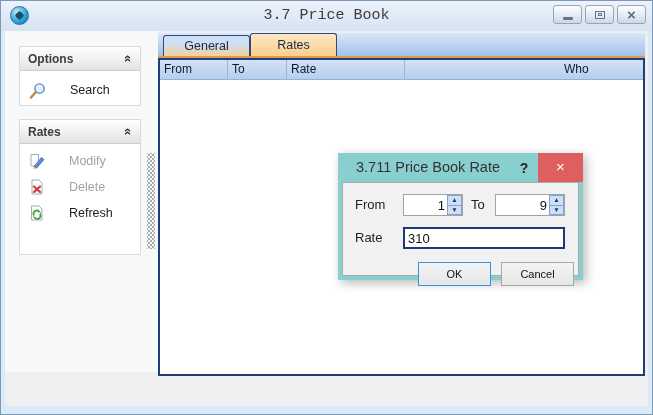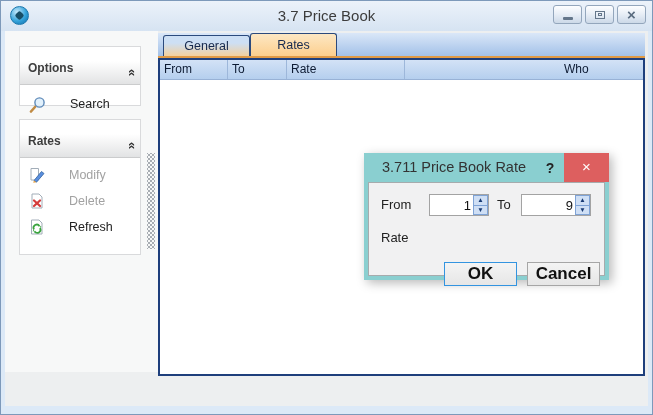--- a/index.html
+++ b/index.html
@@ -6,21 +6,21 @@
   *{box-sizing:border-box;}
   .window{
     position:relative;width:653px;height:415px;
     background:#dce9f7;border:1px solid #7d99ba;
     font-family:"Liberation Sans",sans-serif;overflow:hidden;
   }
   
   .titlebar{position:absolute;top:0;left:0;right:0;height:30px;
     background:linear-gradient(#ecf2fa,#d6e3f2);}
   .titlebar-text{position:absolute;left:0;right:0;top:0;line-height:30px;
-    text-align:center;font-size:15px;color:#3c3c3c;}
+    text-align:center;font-size:15px;color:#3c3c3c;font-family:Liberation Mono, monospace;}
   .app-icon{position:absolute;left:9px;top:5px;width:19px;height:19px;border-radius:50%;
     background:radial-gradient(circle at 35% 30%, #c4e8fb, #35a3da 55%, #0c6ba9);
     border:1px solid #1a77ad;}
   .app-icon::after{content:"";position:absolute;left:5px;top:5px;width:7px;height:7px;
     background:#184e66;border-radius:2px;transform:rotate(45deg);}
   .win-controls{position:absolute;right:6px;top:4px;display:flex;gap:3px;}
   .win-btn{width:29px;height:19px;border:1px solid #93a6bc;border-radius:3px;
     background:linear-gradient(#fdfeff,#e9eff7 45%,#ccd9e8);
     display:flex;align-items:center;justify-content:center;cursor:pointer;}
   .glyph-min{width:10px;height:3px;background:#64768a;margin-top:8px;border-radius:1px;}
@@ -28,22 +28,22 @@
   .glyph-max-inner{position:absolute;left:2px;top:1px;width:4px;height:3px;border:1px solid #64768a;}
   .glyph-close{color:#5a6c80;font-size:15px;font-weight:bold;line-height:17px;}
   
   .client{position:absolute;left:4px;right:4px;top:30px;bottom:8px;background:#edeff0;}
   
   .sidebar{position:absolute;left:0;top:0;width:153px;bottom:34px;background:#f7f8f8;}
   .panel{position:absolute;left:14px;width:122px;background:#fff;border:1px solid #d9dadc;}
   .panel-options{top:15px;height:60px;}
   .panel-rates{top:88px;height:136px;}
   .panel-header{height:24px;background:linear-gradient(#ffffff,#e2e3e4);
-    border-bottom:1px solid #cbcccd;display:flex;
-    justify-content:space-between;padding:0 8px;cursor:pointer;margin-top:14px;}
+    border-bottom:1px solid #cbcccd;display:flex;align-items:center;
+    justify-content:space-between;padding:0 8px;cursor:pointer;}
   .panel-title{font-size:12px;font-weight:bold;color:#3d3d3d;}
   .chevron{display:inline-block;transform:rotate(90deg);font-size:13px;font-weight:bold;color:#333;}
   .panel-body{padding:4px 0 0 9px;}
   .side-item{display:flex;align-items:center;gap:24px;height:26px;font-size:12.5px;color:#222;cursor:pointer;}
   .panel-options .side-item{height:30px;}
   .side-item.disabled{color:#a2a2a2;cursor:default;}
   .side-item .underline{text-decoration:underline;}
   .side-item svg{flex:0 0 auto;}
   .splitter{position:absolute;left:142px;top:122px;width:8px;height:96px;cursor:col-resize;
     background-image:radial-gradient(circle,#a8adb3 1.1px,transparent 1.3px),
@@ -71,21 +71,21 @@
   .gh.c-rate{width:118px;}
   .gh.c-when{width:155px;margin-top:28px;}
   .gh.c-who{flex:1;border-right:none;}
   .grid-body{position:absolute;left:0;right:0;top:20px;bottom:0;background:#fff;}
   
   .footer-close{position:absolute;right:8px;bottom:3px;width:73px;height:24px;
     border:1px solid #9a9a9a;background:linear-gradient(#f6f6f6,#e3e3e3);
     font-size:12.5px;color:#111;font-family:inherit;cursor:pointer;}
   
   .dialog{position:absolute;left:337px;top:152px;width:245px;height:127px;
-    background:#8acfd0;box-shadow:3px 3px 10px rgba(0,0,0,.28);z-index:10;margin-left:26px;}
+    background:#8acfd0;box-shadow:3px 3px 10px rgba(0,0,0,.28);z-index:10;}
   .dlg-title{position:absolute;left:18px;top:0;height:29px;line-height:29px;
     font-size:14.5px;color:#333;}
   .dlg-help{position:absolute;right:49px;top:2px;width:20px;text-align:center;
     line-height:26px;font-size:14px;font-weight:bold;color:#222;cursor:pointer;}
   .dlg-close{position:absolute;right:0;top:0;width:45px;height:29px;background:#dd5f5f;
     color:#fff;font-size:15px;text-align:center;line-height:27px;cursor:pointer;}
   .dlg-body{position:absolute;left:4px;right:4px;top:29px;bottom:4px;
     background:#f1f1f2;border:1px solid #a6abad;}
   .dlg-label{position:absolute;font-size:13px;color:#222;line-height:22px;}
   .lbl-from{left:12px;top:11px;}
@@ -97,22 +97,22 @@
   .spin-input{flex:1;min-width:0;border:none;outline:none;text-align:right;
     font-size:13px;padding:0 2px 0 0;background:#fff;font-family:inherit;color:#111;}
   .spin-btns{width:15px;display:flex;flex-direction:column;}
   .spin-up,.spin-down{flex:1;background:#cfdff5;border:1px solid #7fa3d6;
     display:flex;align-items:center;justify-content:center;cursor:pointer;}
   .spin-up{border-bottom:none;}
   .arr{font-size:6.5px;color:#173a74;line-height:1;}
   .rate-input{position:absolute;left:60px;top:44px;width:162px;height:22px;
     border:2px solid #1c3a78;font-size:13px;padding:0 3px;background:#fff;
     font-family:inherit;color:#111;outline:none;}
-  .dlg-btn{position:absolute;top:79px;width:73px;height:24px;font-size:17px;color:#111;
-    background:linear-gradient(#f4f4f4,#e6e6e6);font-family:inherit;cursor:pointer;font-weight:bold;}
+  .dlg-btn{position:absolute;top:79px;width:73px;height:24px;font-size:11px;color:#111;
+    background:linear-gradient(#f4f4f4,#e6e6e6);font-family:inherit;cursor:pointer;}
   .btn-ok{left:75px;border:1px solid #3394e0;}
   .btn-cancel{left:158px;border:1px solid #a6a6a6;}
 </style>
 </head>
 <body>
 
 <div class="window">
 
   <div class="titlebar">
     <div class="app-icon"></div>
@@ -241,19 +241,20 @@
           <div class="spin-up">
             <span class="arr">▲</span>
           </div>
           <div class="spin-down">
             <span class="arr">▼</span>
           </div>
         </div>
       </div>
 
       <span class="dlg-label lbl-rate">Rate</span>
+      <input class="rate-input" value="310" style="">
 
       <button class="dlg-btn btn-ok">OK</button>
       <button class="dlg-btn btn-cancel">Cancel</button>
     </div>
   </div>
 
 </div>
 
 </body></html>

